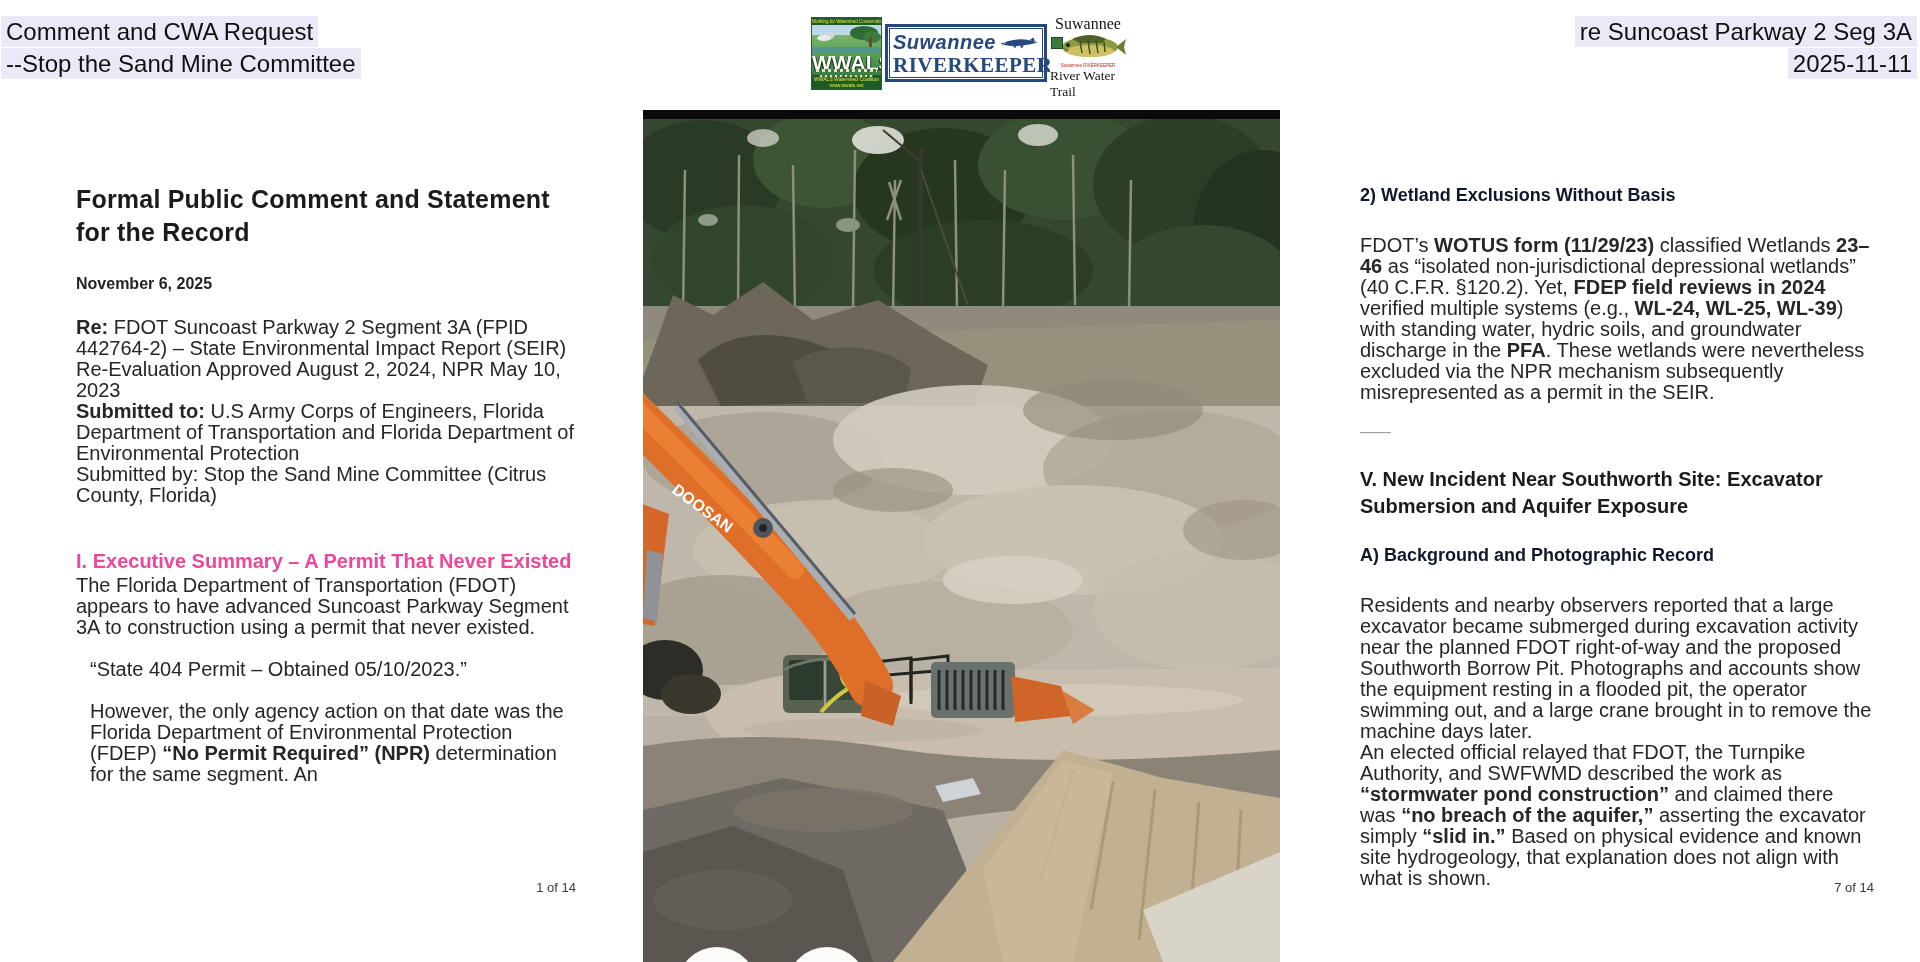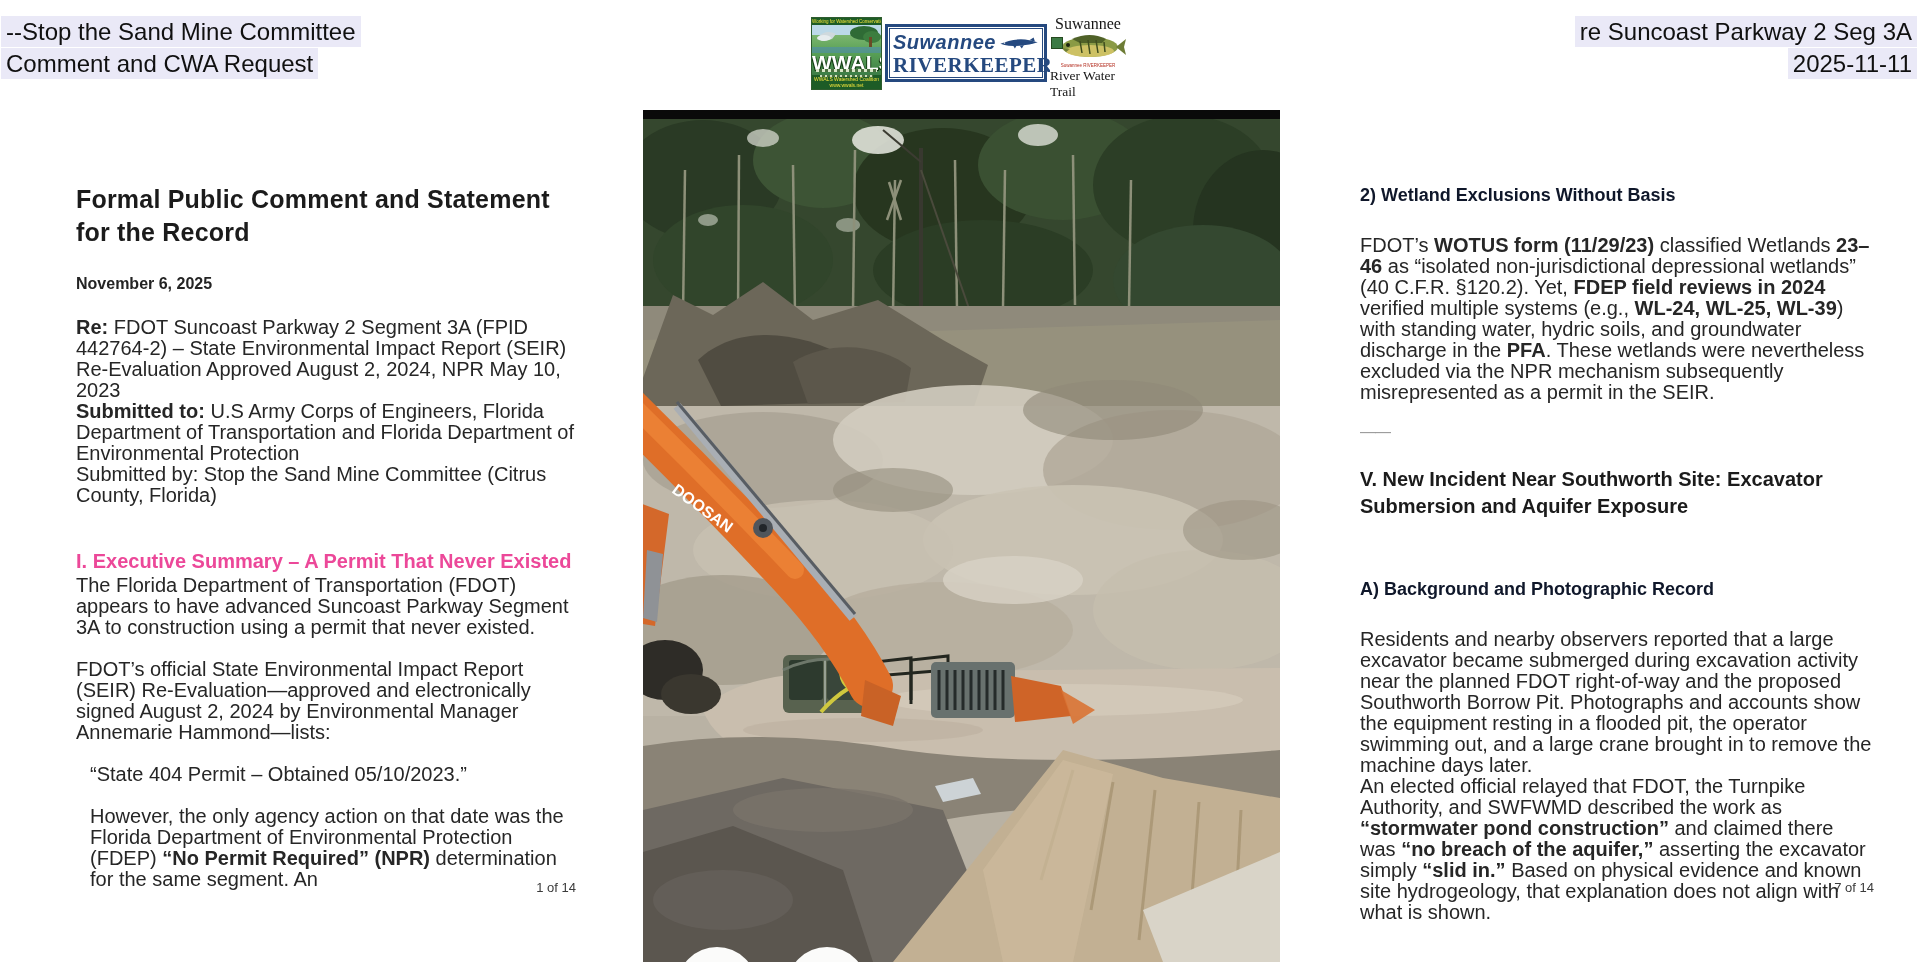--- a/index.html
+++ b/index.html
@@ -35,36 +35,36 @@
 .page-left{left:76px;width:500px}
 .page-right{left:1360px;width:514px}
 .doc{position:absolute;top:183px;left:0;right:0}
 .doc p,.doc .pline{font-size:20px;line-height:21px;color:#262626}
 h1.doctitle{font-size:25px;line-height:33px;font-weight:bold;color:#1b1b1b;margin-bottom:26px;letter-spacing:0.2px}
 .date-line{font-weight:bold;font-size:16px;margin-bottom:24px}
 .metablock{margin-bottom:0}
 .gap-s{margin-bottom:21px}
 .gap-l{margin-bottom:42px}
 h2.sect{font-size:20px;line-height:27px;font-weight:bold;color:#ec4899;}
-h2.sect2{font-size:20px;line-height:27px;font-weight:bold;color:#1b1b1b;margin-bottom:57px}
+h2.sect2{font-size:20px;line-height:27px;font-weight:bold;color:#1b1b1b;margin-bottom:23px}
 h3.sub{font-size:18px;line-height:24px;font-weight:bold;color:#0f172a;margin-bottom:28px}
 .indent{padding-left:14px}
 .pagenum{position:absolute;top:880px;left:0;right:0;text-align:right;font-size:13px;color:#3a3a3a}
 .divider{color:#9b9b9b;font-size:16px;line-height:16px;margin:0 0 26px;letter-spacing:-1px}
 .rp-para{margin-bottom:0}
 
 .photo{position:absolute;left:643px;top:110px;width:637px;height:852px;overflow:hidden;background:#b9b2a4}
 .photo svg{display:block}
 </style>
 </head>
 <body>
 
 <div class="hdr-left">
+  <div><span class="hl">Comment and CWA Request</span></div>
   <div><span class="hl">--Stop the Sand Mine Committee</span></div>
-  <div><span class="hl">Comment and CWA Request</span></div>
 </div>
 
 <div class="hdr-right">
   <div><span class="hl">re Suncoast Parkway 2 Seg 3A</span></div>
   <div><span class="hl">2025-11-11</span></div>
 </div>
 
 <div class="logo-strip">
   <div class="wwals">
     <div class="wwals-top">Working for Watershed Conservation</div>
@@ -123,21 +123,20 @@
 
 <div class="page page-left">
   <div class="doc">
     <h1 class="doctitle">Formal Public Comment and Statement for the Record</h1>
     <div class="date-line">November 6, 2025</div>
     <p class="pline metablock"><span style="font-weight: bold;">Re: </span><span>FDOT Suncoast Parkway 2 Segment 3A (FPID 442764-2) – State Environmental Impact Report (SEIR) Re-Evaluation Approved August 2, 2024, NPR May 10, 2023</span></p>
     <p class="pline metablock"><span style="font-weight: bold;">Submitted to: </span><span>U.S Army Corps of Engineers, Florida Department of Transportation and Florida Department of Environmental Protection</span></p>
     <p class="pline gap-l"><span style="font-weight: normal;">Submitted by: </span><span>Stop the Sand Mine Committee (Citrus County, Florida)</span></p>
     <h2 class="sect">I. Executive Summary – A Permit That Never Existed</h2>
     <p class="gap-s">The Florida Department of Transportation (FDOT) appears to have advanced Suncoast Parkway Segment 3A to construction using a permit that never existed.</p>
-    <p class="gap-s">FDOT’s official State Environmental Impact Report (SEIR) Re-Evaluation—approved and electronically signed August 2, 2024 by Environmental Manager Annemarie Hammond—lists:</p>
     <p class="gap-s indent">“State 404 Permit – Obtained 05/10/2023.”</p>
     <p class="indent"><span>However, the only agency action on that date was the Florida Department of Environmental Protection (FDEP) </span><span style="font-weight: bold;">“No Permit Required” (NPR)</span><span> determination for the same segment. An</span></p>
   </div>
   <div class="pagenum">1 of 14</div>
 </div>
 
 <div class="page page-right">
   <div class="doc">
     <h3 class="sub">2) Wetland Exclusions Without Basis</h3>
     <p class="gap-s"><span>FDOT’s </span><span style="font-weight: bold;">WOTUS form (11/29/23)</span><span> classified Wetlands </span><span style="font-weight: bold;">23–46</span><span> as “isolated non-jurisdictional depressional wetlands” (40 C.F.R. §120.2). Yet, </span><span style="font-weight: bold;">FDEP field reviews in 2024</span><span> verified multiple systems (e.g., </span><span style="font-weight: bold;">WL-24, WL-25, WL-39</span><span>) with standing water, hydric soils, and groundwater discharge in the </span><span style="font-weight: bold;">PFA</span><span>. These wetlands were nevertheless excluded via the NPR mechanism subsequently misrepresented as a permit in the SEIR.</span></p>

